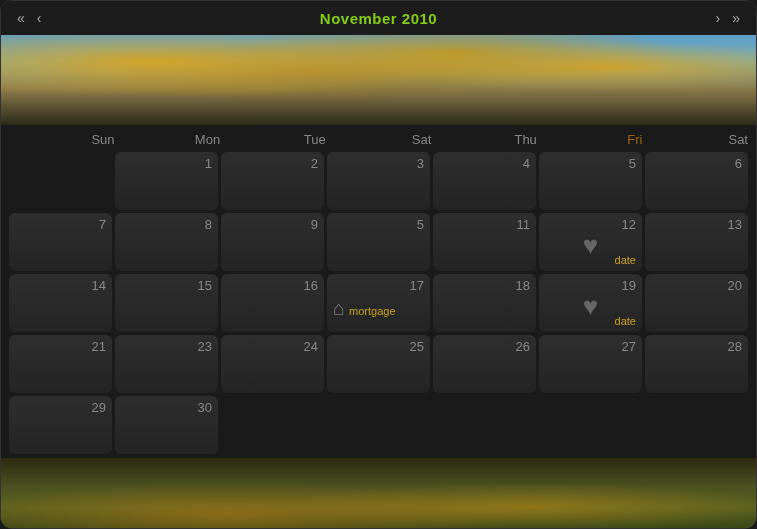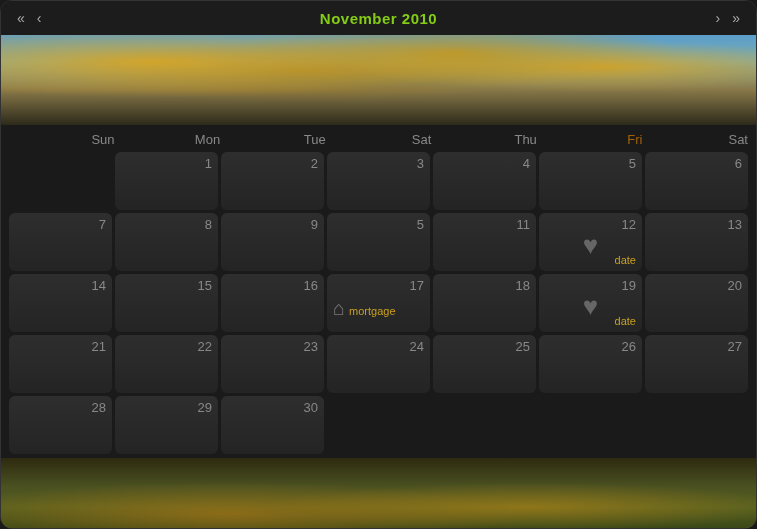--- a/index.html
+++ b/index.html
@@ -240,23 +240,20 @@
           <div class="heart-icon">♥</div>
           <div class="event-label" style="position: absolute; bottom: 5px; right: 6px;">date</div>
         </div>
         <div class="day-cell">
           <div class="day-number">20</div>
         </div>
         <div class="day-cell">
           <div class="day-number">21</div>
         </div>
         <div class="day-cell">
-          <div class="day-number">22</div>
-        </div>
-        <div class="day-cell">
           <div class="day-number">23</div>
         </div>
         <div class="day-cell">
           <div class="day-number">24</div>
         </div>
         <div class="day-cell">
           <div class="day-number">25</div>
         </div>
         <div class="day-cell">
           <div class="day-number">26</div>

